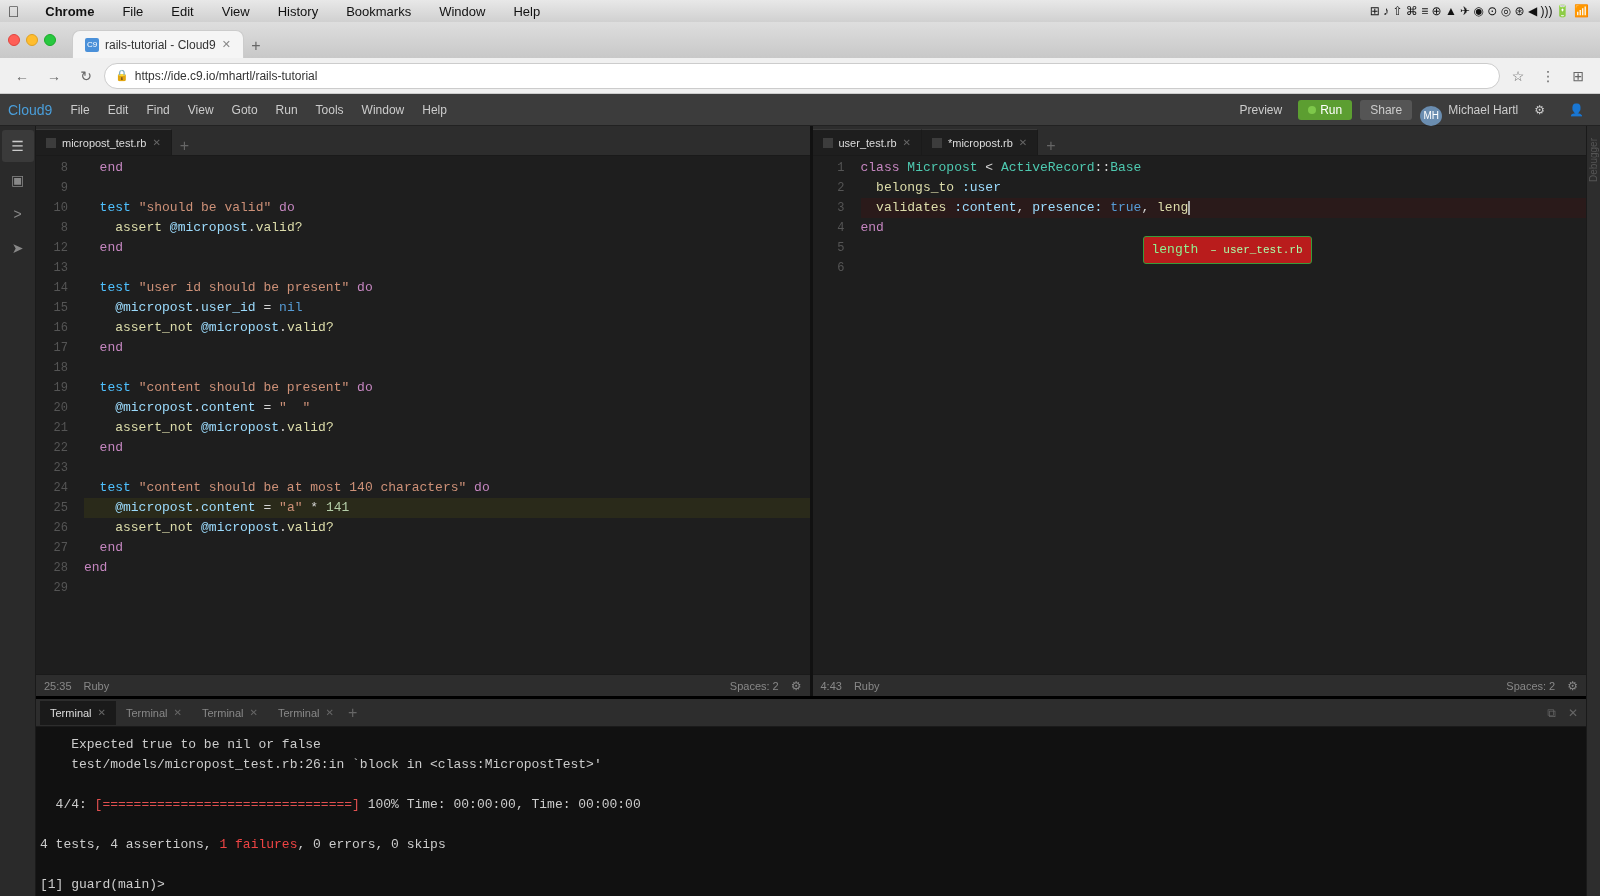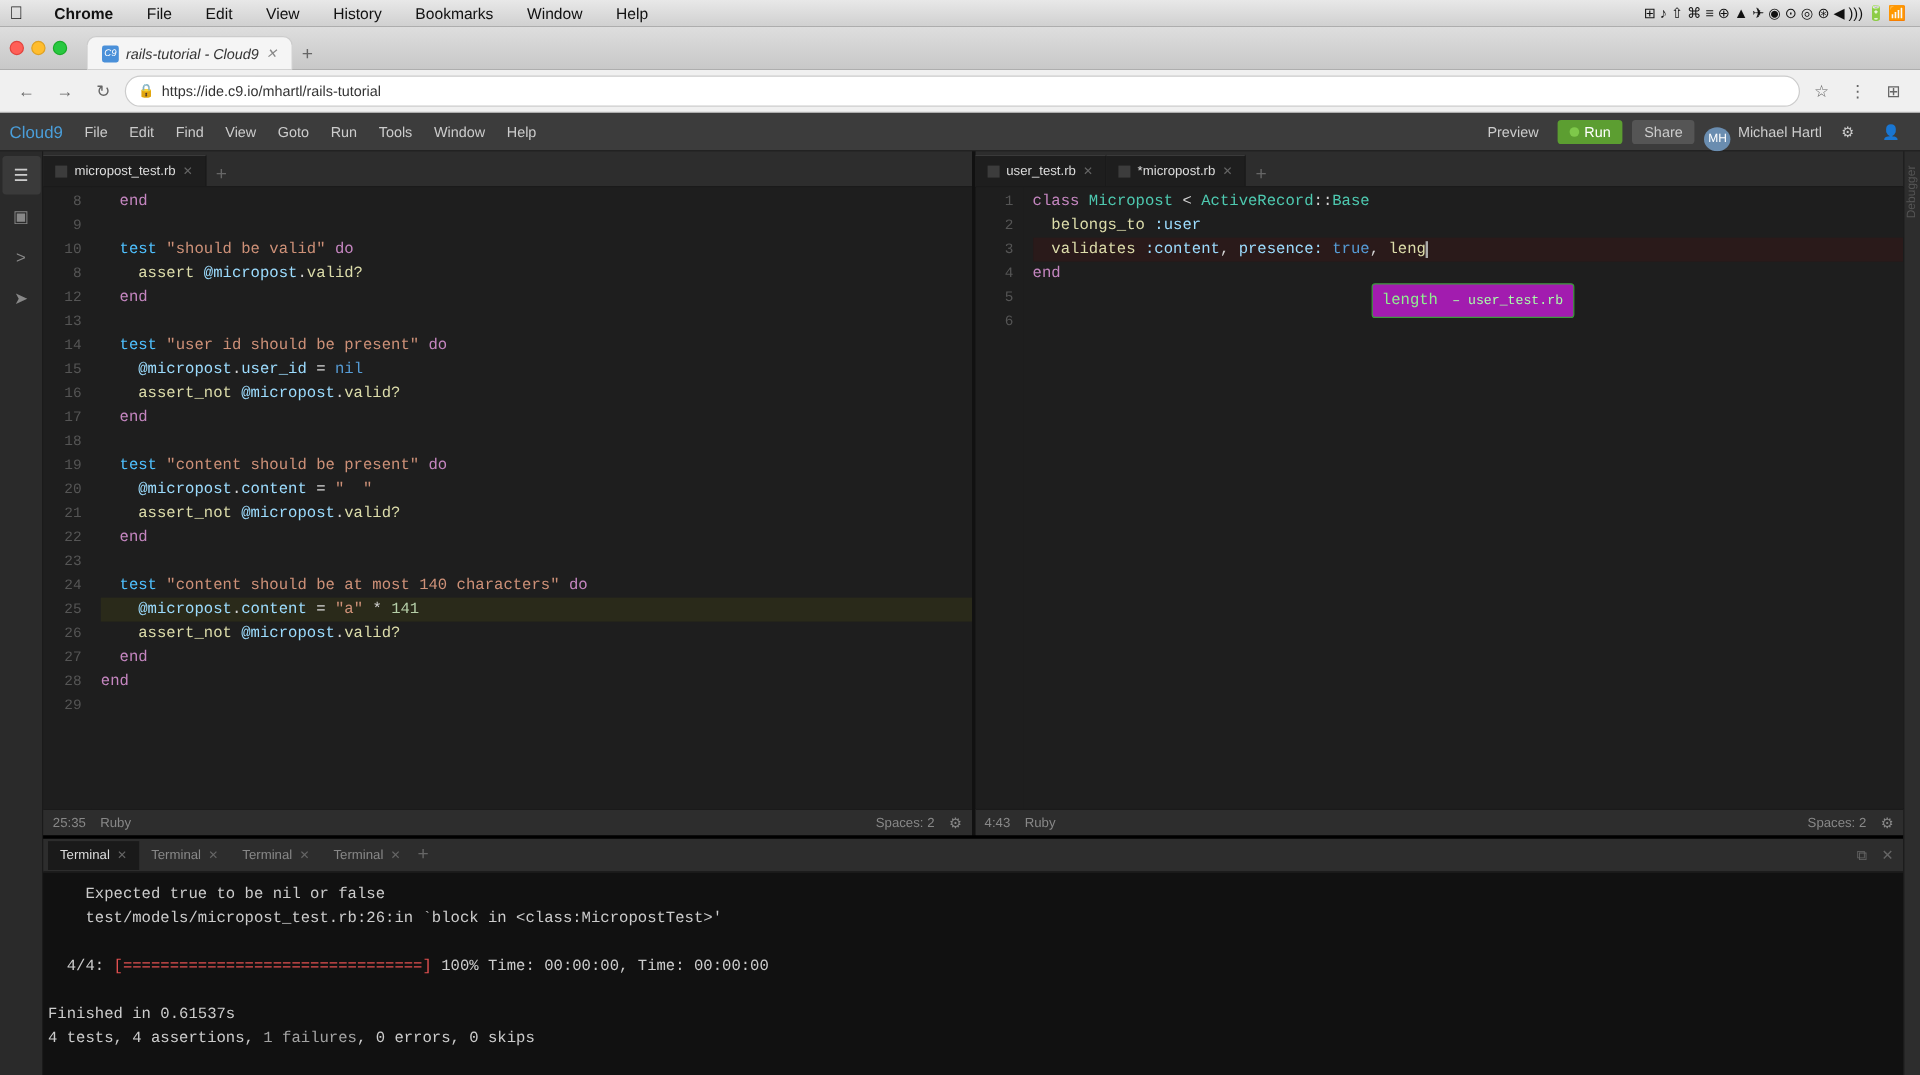--- a/index.html
+++ b/index.html
@@ -24,21 +24,20 @@
     .mac-menubar-right span { padding: 0 3px; }
 
     
     .chrome-titlebar {
       height: 36px;
       background: linear-gradient(to bottom, #dedede, #c8c8c8);
       display: flex;
       align-items: center;
       padding: 0 8px;
       gap: 8px;
-      font-style: italic;
     }
     .traffic-lights { display: flex; gap: 6px; align-items: center; }
     .traffic-light { width: 12px; height: 12px; border-radius: 50%; }
     .tl-red { background: #ff5f57; border: 1px solid #e0443e; }
     .tl-yellow { background: #ffbd2e; border: 1px solid #dea123; }
     .tl-green { background: #28c840; border: 1px solid #1aac29; }
     .chrome-tab-bar { display: flex; align-items: flex-end; flex: 1; height: 100%; padding-left: 8px; }
     .chrome-tab {
       height: 28px;
       background: #f5f5f5;
@@ -190,21 +189,21 @@
     .num { color: #b5cea8; } 
     .sym { color: #9cdcfe; } 
     .method { color: #dcdcaa; } 
     .cls { color: #4ec9b0; } 
     .punc { color: #d4d4d4; } 
     .test-kw { color: #4fc1ff; }
 
     
     .autocomplete-dropdown {
       position: absolute;
-      background: #a21caf;
+      background: #b91c1c;
       border: 1px solid #3a9a3a;
       border-radius: 3px;
       padding: 3px 8px;
       font-family: 'Courier New', Courier, monospace;
       font-size: 13px;
       color: #e0ffe0;
       white-space: nowrap;
       z-index: 100;
     }
     .autocomplete-dropdown .ac-keyword { color: #90ee90; font-weight: 500; }
@@ -260,21 +259,21 @@
     .terminal-content {
       flex: 1;
       padding: 8px 4px;
       font-family: 'Courier New', Courier, monospace;
       font-size: 13px;
       line-height: 20px;
       color: #ccc;
       overflow: hidden;
     }
     .terminal-line { height: 20px; white-space: pre; }
-    .t-red { color: #a3a3a3; }
+    .t-red { color: #ef4444; }
     .progress-bar { color: #e05050; }
 
     
     .right-sidebar {
       width: 14px;
       background: #2d2d2d;
       border-left: 1px solid #1a1a1a;
       display: flex;
       flex-direction: column;
       align-items: center;
@@ -523,21 +522,20 @@
             <span class="terminal-action-btn">⧉</span>
             <span class="terminal-action-btn">✕</span>
           </div>
         </div>
         <div class="terminal-content">
           <div class="terminal-line">    Expected true to be nil or false</div>
           <div class="terminal-line">    test/models/micropost_test.rb:26:in `block in &lt;class:MicropostTest&gt;'</div>
           <div class="terminal-line"></div>
           <div class="terminal-line">  4/4: <span class="progress-bar">[================================]</span> 100% Time: 00:00:00, Time: 00:00:00</div>
           <div class="terminal-line"></div>
-          <div class="terminal-line">Finished in 0.61537s</div>
           <div class="terminal-line">4 tests, 4 assertions, <span class="t-red">1 failures</span>, 0 errors, 0 skips</div>
           <div class="terminal-line"></div>
           <div class="terminal-line">[1] guard(main)&gt; </div>
         </div>
       </div>
 
     </div>
 
     <div class="right-sidebar">
       <div class="rs-item">

